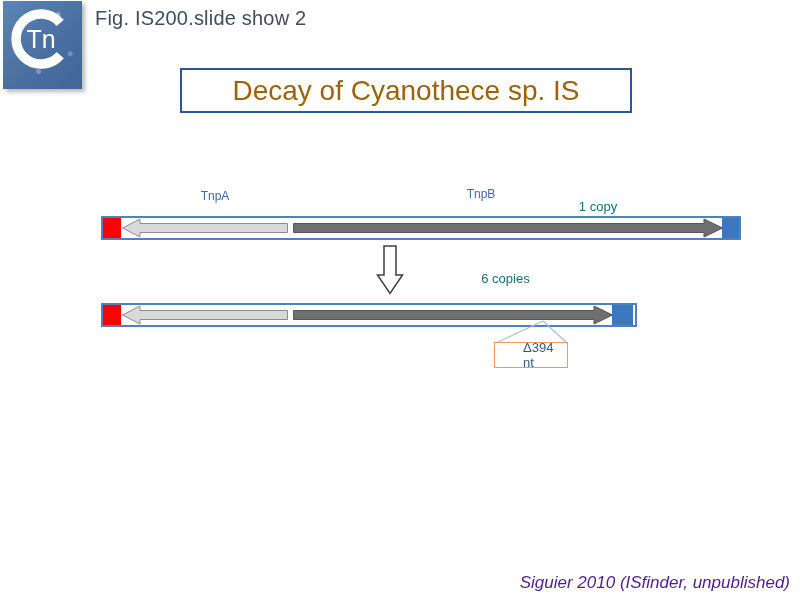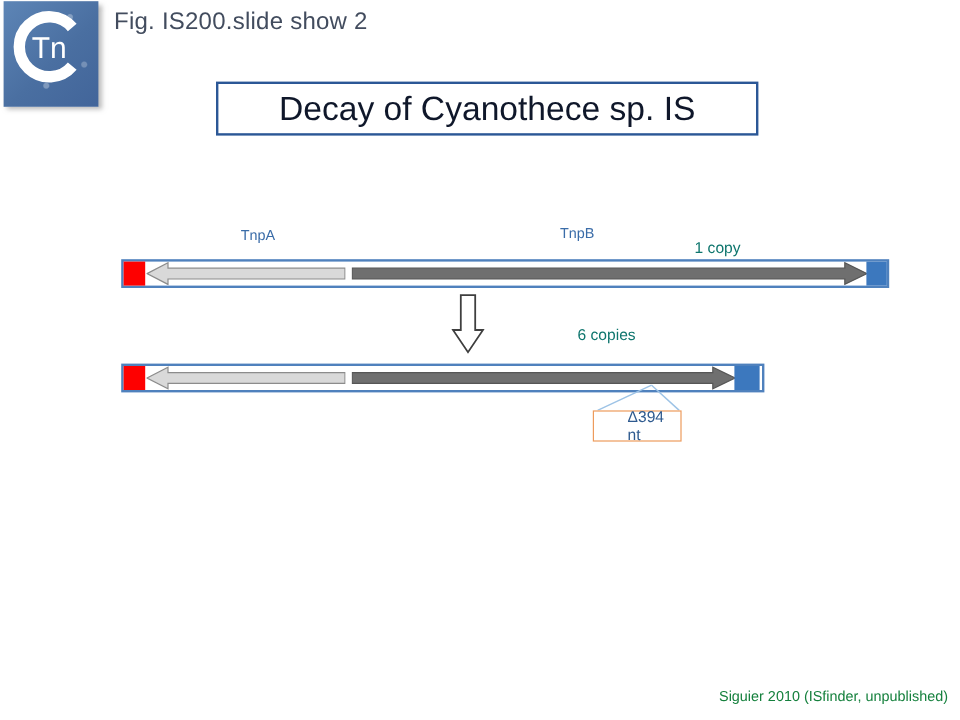--- a/index.html
+++ b/index.html
@@ -24,21 +24,21 @@
   
   .fig-caption {
     left:95px; top:7px; font-size:20px; color:#424c5e; letter-spacing:0.2px;
   }
 
   
   .title-box {
     left:180px; top:68px; width:452px; height:45px;
     border:2px solid #2b5796; box-sizing:border-box;
     display:flex; align-items:center; justify-content:center;
-    color:#0f172a; font-size:28px; white-space:nowrap;
+    color:#a16207; font-size:28px; white-space:nowrap;
   }
   .title-box .it { font-style:italic; }
 
   
   .is-rect {
     border:2px solid #4f81bd; box-sizing:border-box; background:#ffffff;
   }
   .sq-red  { background:#fe0000; }
   .sq-blue { background:#3c78be; }
 
@@ -47,21 +47,21 @@
 
   
   .callout-box {
     left:494px; top:342px; width:74px; height:26px;
     border:1.5px solid #ed9b5c; box-sizing:border-box; background:#ffffff;
     display:flex; align-items:center; justify-content:center;
     color:#2e5a8f; font-size:13px;padding-left:28px;
   }
 
   .citation {
-    right:10px; top:573px; font-size:12px; color:#15803d; text-align:right;
+    right:10px; top:573px; font-size:17px; color:#4c1d95; text-align:right;font-style:italic;
   }
 </style>
 </head>
 <body>
 
 <div class="stage">
 
   <div class="abs logo">
     <svg width="79" height="77" viewBox="0 0 79 77">
       <path d="M 57.2 54.1 A 25 25 0 1 1 57.2 21.9" fill="none" stroke="#ffffff" stroke-width="9.5" stroke-linecap="butt"></path>

